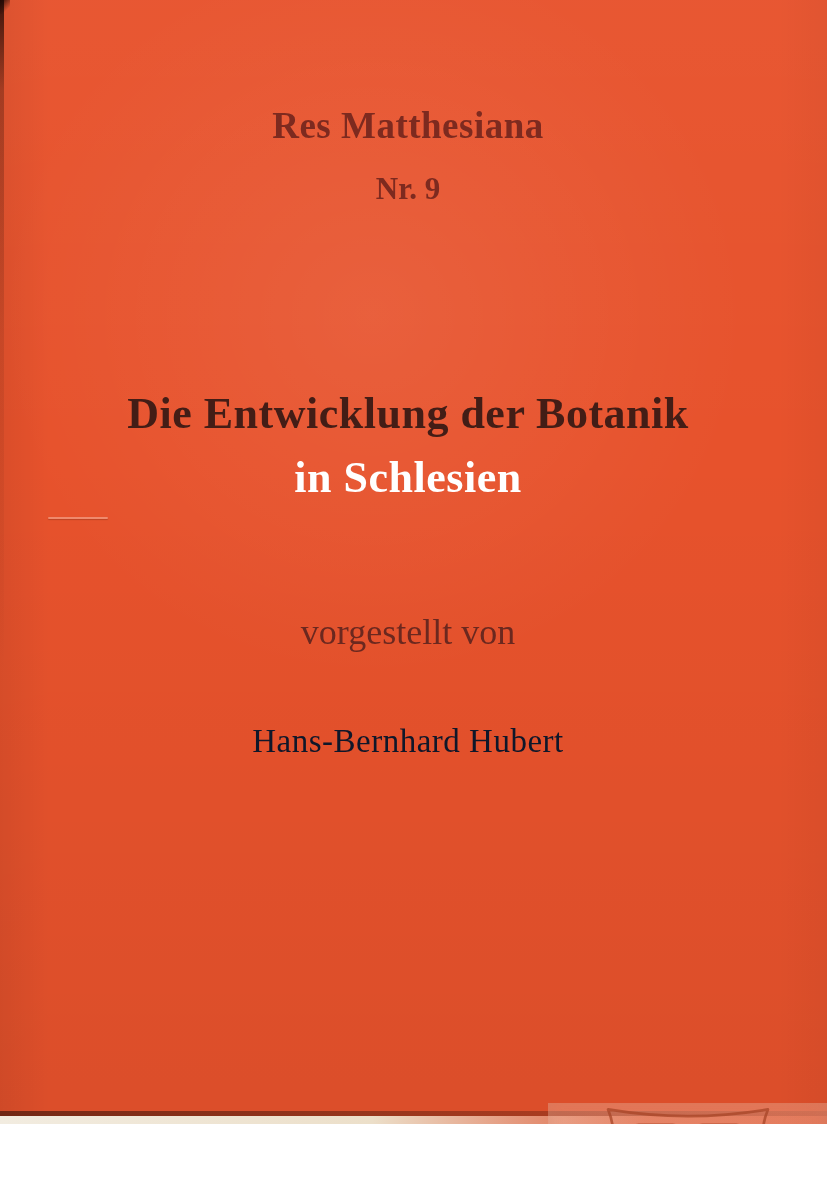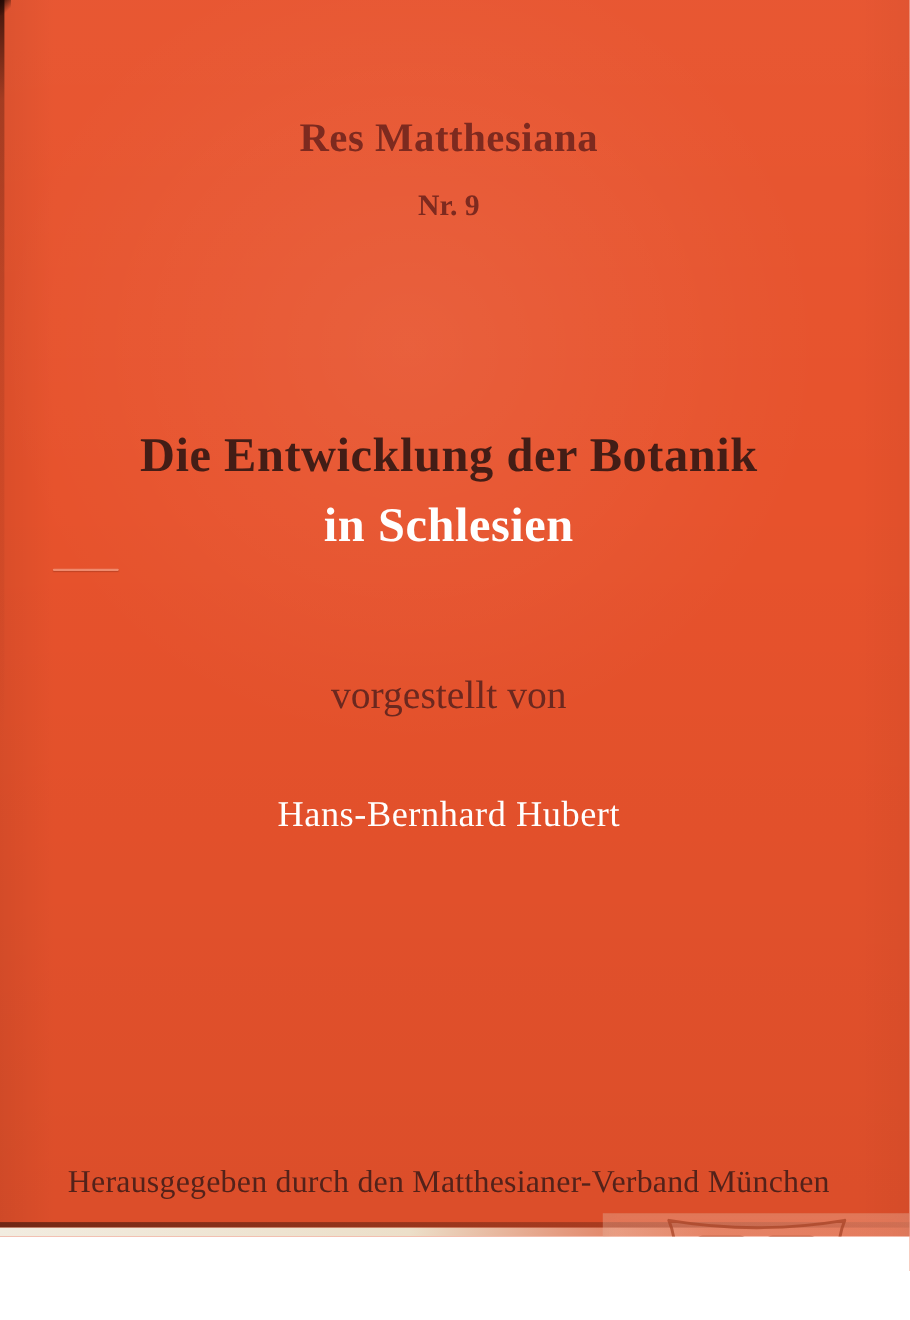--- a/index.html
+++ b/index.html
@@ -42,35 +42,35 @@
   
   .txt {
     position: absolute; left: 408px; transform: translateX(-50%);
     white-space: nowrap; text-align: center;
   }
   .series {
     top: 104px; font-size: 37px; font-weight: bold;
     color: #7d2a1f; letter-spacing: 0.5px;
   }
   .issue {
-    top: 171px; font-size: 27px; font-weight: bold; color: #7d2a1f;
+    top: 171px; font-size: 31px; font-weight: bold; color: #7d2a1f;
   }
   .title-1 {
     top: 388px; font-size: 44px; font-weight: bold; color: #431d16;
     letter-spacing: 0.5px;
   }
   .title-2 {
     top: 452px; font-size: 44px; font-weight: bold; color: #ffffff;
     letter-spacing: 0.5px;
   }
   .byline {
     top: 611px; font-size: 36px; color: #6b281f;
   }
   .author {
-    top: 723px; font-size: 33px; color: #ffffff; letter-spacing: 0.5px;
+    top: 723px; font-size: 33px; color: #0f172a; letter-spacing: 0.5px;
   }
   .publisher {
     top: 1059px; font-size: 29px; color: #53221a; letter-spacing: 0.2px;
   }
   
   .bottom-shadow {
     position: absolute; left: 0; right: 0; bottom: 8px; height: 5px;
     background: linear-gradient(to right, rgba(60,20,10,0.65), rgba(60,20,10,0.30) 70%, rgba(60,20,10,0.15));
   }
   .bottom-pages {
@@ -110,21 +110,20 @@
 
   <div class="txt series">Res Matthesiana</div>
   <div class="txt issue">Nr. 9</div>
 
   <div class="txt title-1">Die Entwicklung der Botanik</div>
   <div class="txt title-2">in Schlesien</div>
 
   <div class="txt byline">vorgestellt von</div>
   <div class="txt author">Hans-Bernhard Hubert</div>
 
-  <div class="txt publisher">Herausgegeben durch den Matthesianer-Verband München</div>
 
   <div class="bottom-shadow"></div>
   <div class="bottom-pages"></div>
 
   <div class="watermark">
     <svg class="watermark-logo" viewBox="0 0 160 56" xmlns="http://www.w3.org/2000/svg">
       <path d="M2,4 Q80,17 158,4 Q148,28 158,52 Q80,39 2,52 Q12,28 2,4 Z" fill="none" stroke="#a84527" stroke-width="2.6" stroke-linejoin="round"></path>
       <rect x="25" y="19" width="47" height="19" rx="7" fill="none" stroke="#a84527" stroke-width="2.6"></rect>
       <rect x="87" y="19" width="47" height="19" rx="7" fill="none" stroke="#a84527" stroke-width="2.6"></rect>
     </svg>

